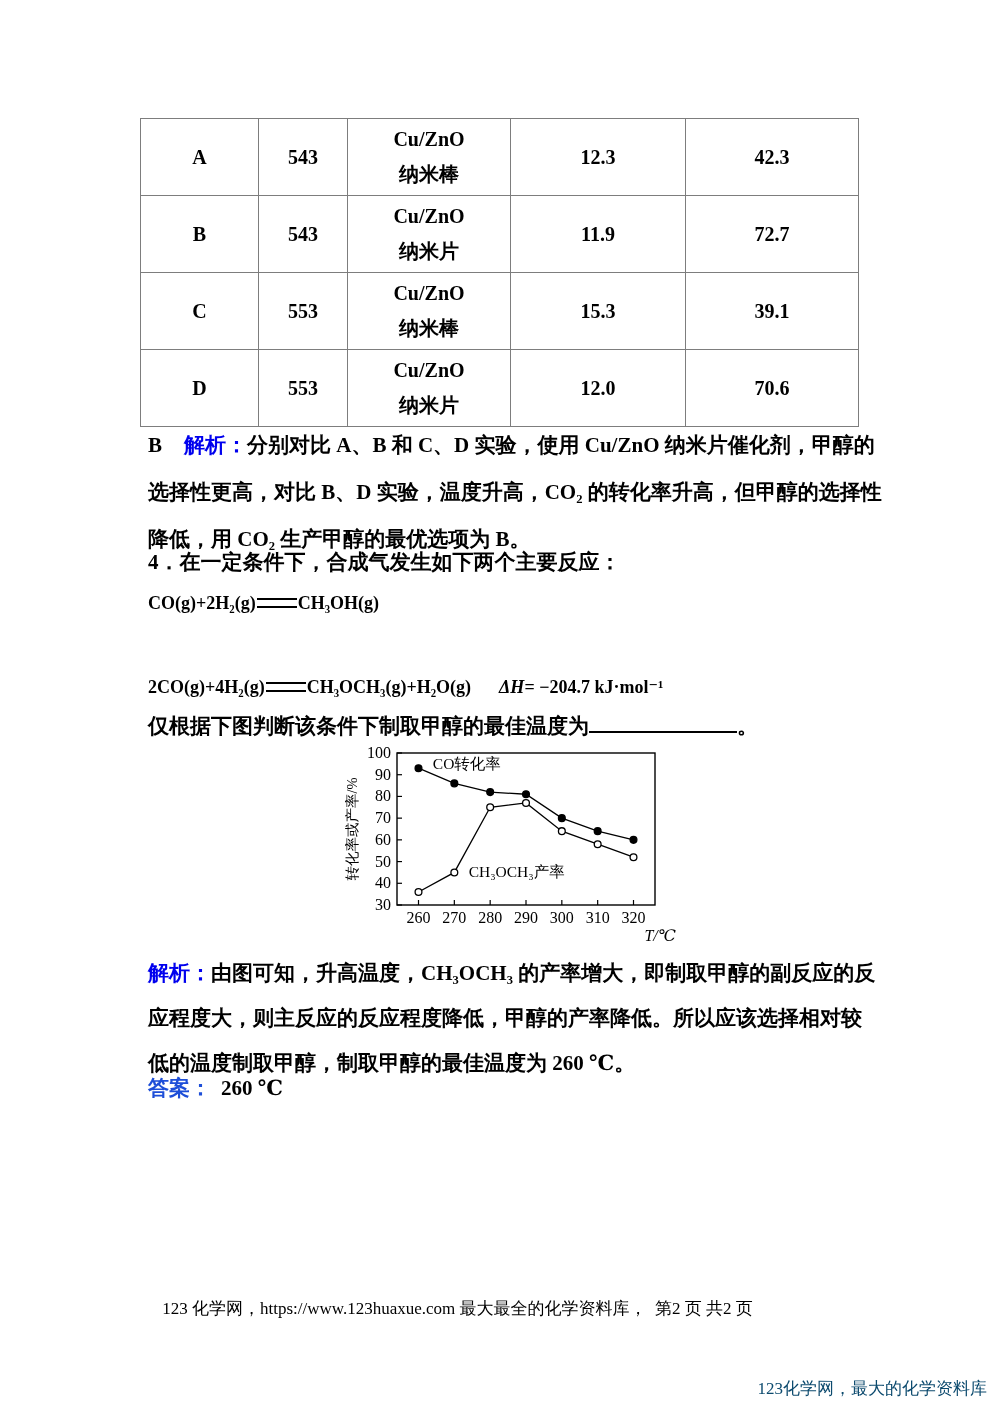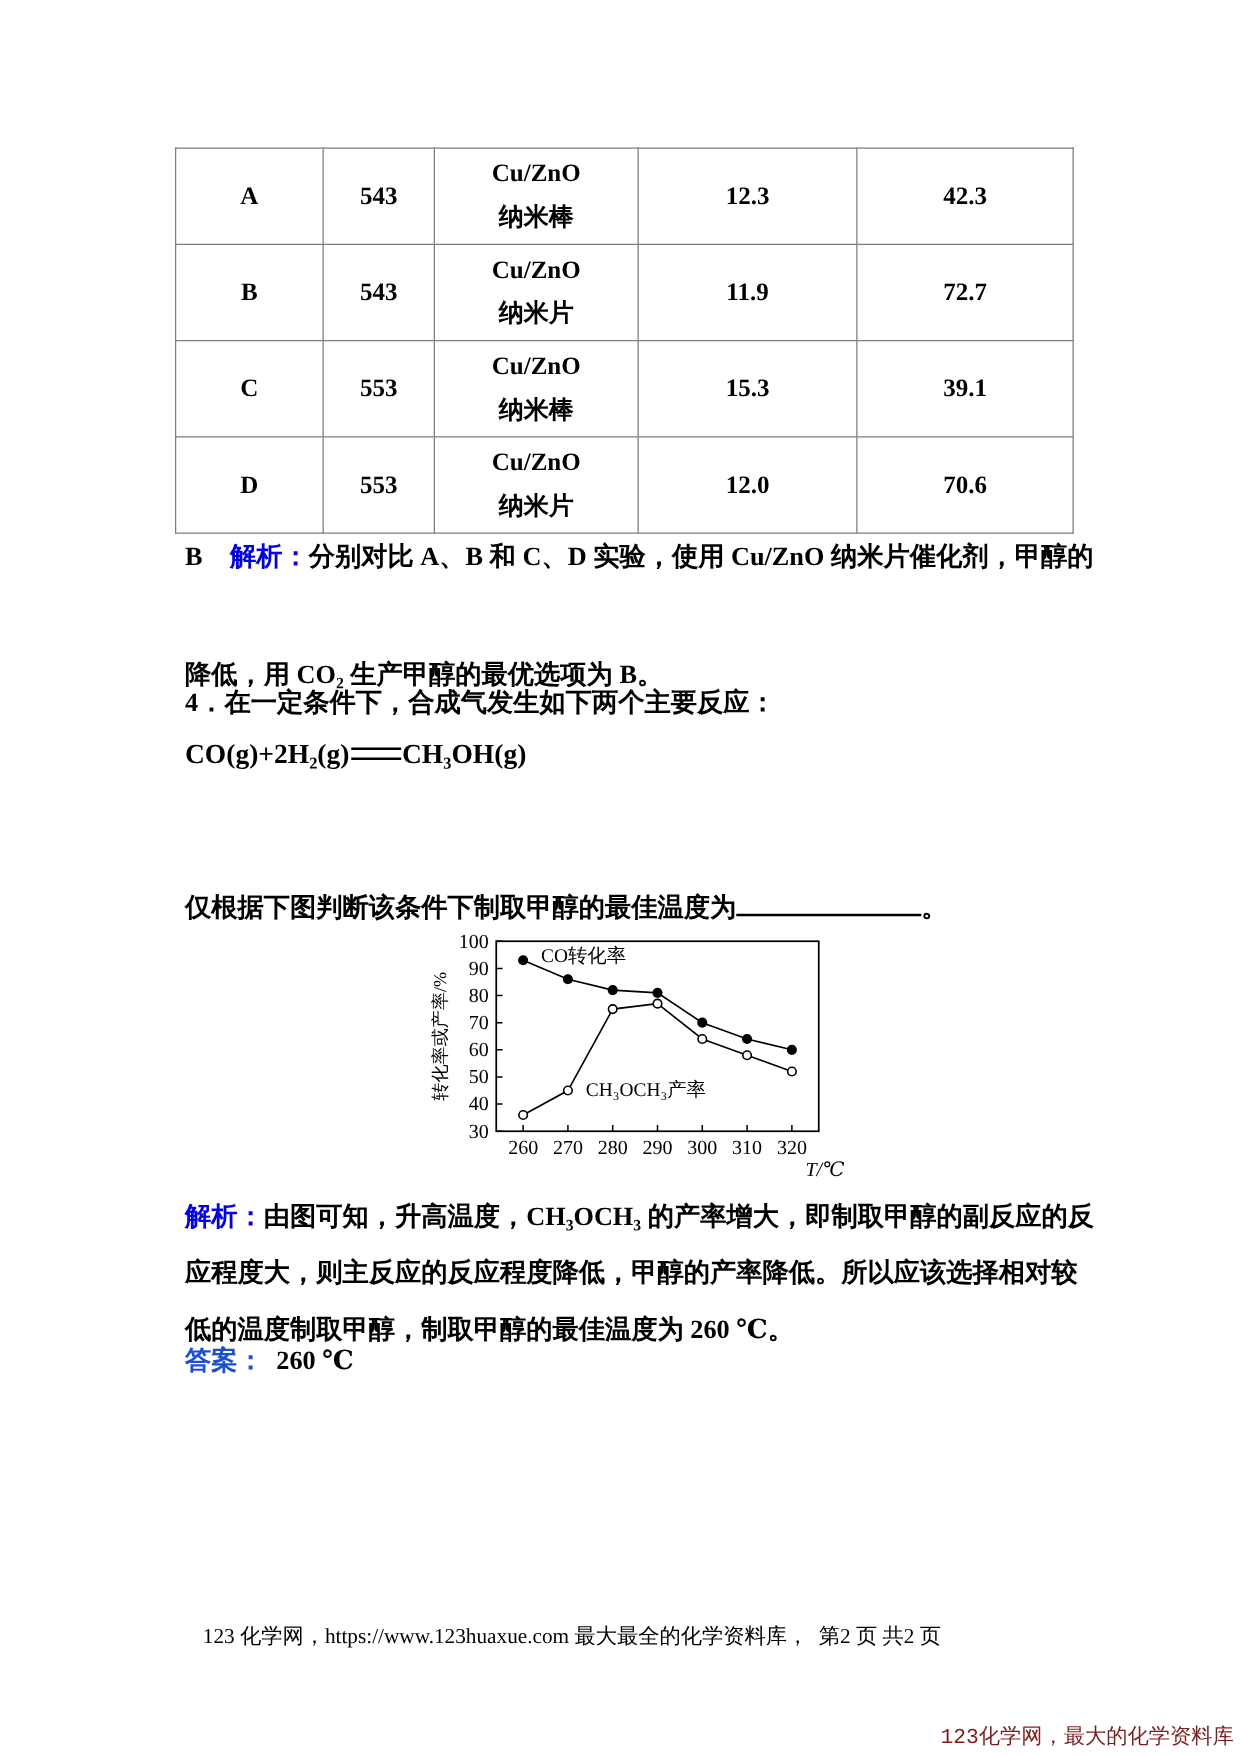--- a/index.html
+++ b/index.html
@@ -20,21 +20,21 @@
   .qtable .c4{width:174px;} .qtable .c5{width:172px;}
   .cat-line{line-height:35px;}
   
   .tline{
     position:absolute;left:148px;white-space:nowrap;
     font-size:21px;font-weight:bold;line-height:30px;
   }
   .ans-letter{margin-right:22px;}
   .lbl-blue{margin-right:0;}
   .lbl-red{margin-right:10px;}
-  .eqline{font-size:22px;}
+  .eqline{font-size:18px;}
   .dbl-sign{
     display:inline-block;width:40px;height:6px;margin:0 1px 4px 1px;
     border-top:2px solid #000;border-bottom:2px solid #000;vertical-align:middle;
   }
   .ith{font-style:italic;}
   .blank{
     display:inline-block;width:148px;height:24px;
     border-bottom:2px solid #000;vertical-align:baseline;
   }
   
@@ -97,29 +97,33 @@
         </td>
         <td class="c4">12.0</td>
         <td class="c5">70.6</td>
       </tr>
     </tbody>
   </table>
 
   <div class="tline" style="top:430px">
     <span class="ans-letter">B</span><span class="lbl-blue blue" style="color: rgb(0, 0, 238);">解析：</span><span>分别对比 A、B 和 C、D 实验，使用 Cu/ZnO 纳米片催化剂，甲醇的</span>
   </div>
+  <div class="tline" style="top:477px">选择性更高，对比 B、D 实验，温度升高，CO₂ 的转化率升高，但甲醇的选择性</div>
   <div class="tline" style="top:524px">降低，用 CO₂ 生产甲醇的最优选项为 B。</div>
 
   <div class="tline" style="top:547px">4．在一定条件下，合成气发生如下两个主要反应：</div>
 
   <div class="tline eqline" style="top:588px">
     <span>CO(g)+2H₂(g)</span><span class="dbl-sign"></span><span>CH₃OH(g)</span>
   </div>
 
 
+  <div class="tline eqline" style="top:672px">
+    <span>2CO(g)+4H₂(g)</span><span class="dbl-sign"></span><span>CH₃OCH₃(g)+H₂O(g)</span><span style="display:inline-block;width:28px"></span><span class="ith">ΔH</span><span>= −204.7 kJ·mol⁻¹</span>
+  </div>
 
   <div class="tline" style="top:707px">
     <span>仅根据下图判断该条件下制取甲醇的最佳温度为</span><span class="blank"></span><span>。</span>
   </div>
 
   <div class="chart-wrap">
     <svg id="chart-svg" width="345" height="205" viewBox="0 0 345 205">
         <rect x="52" y="10" width="258" height="152" fill="none" stroke="#000000" stroke-width="1.4"></rect>
         <line x1="52" y1="162" x2="57" y2="162" stroke="#000000" stroke-width="1.2"></line>
         <text x="46" y="167" text-anchor="end" font-size="16">30</text>
@@ -181,15 +185,15 @@
   <div class="tline" style="top:1048px">低的温度制取甲醇，制取甲醇的最佳温度为 260 ℃。</div>
 
   <div class="tline" style="top:1073px">
     <span class="lbl-red red" style="color: #1d4ed8;">答案：</span><span>260 ℃</span>
   </div>
 
   <div class="footer">
     <span>123 化学网，</span><span>https://www.123huaxue.com</span><span> 最大最全的化学资料库，</span>&nbsp;&nbsp;<span>第2 页 共2 页</span>
   </div>
 
-  <div class="watermark" style="color: #7f1d1d; font-family: Liberation Mono, monospace;">123化学网，最大的化学资料库</div>
+  <div class="watermark" style="color: #0c4a6e;">123化学网，最大的化学资料库</div>
 
 </div>
 
 </body></html>

